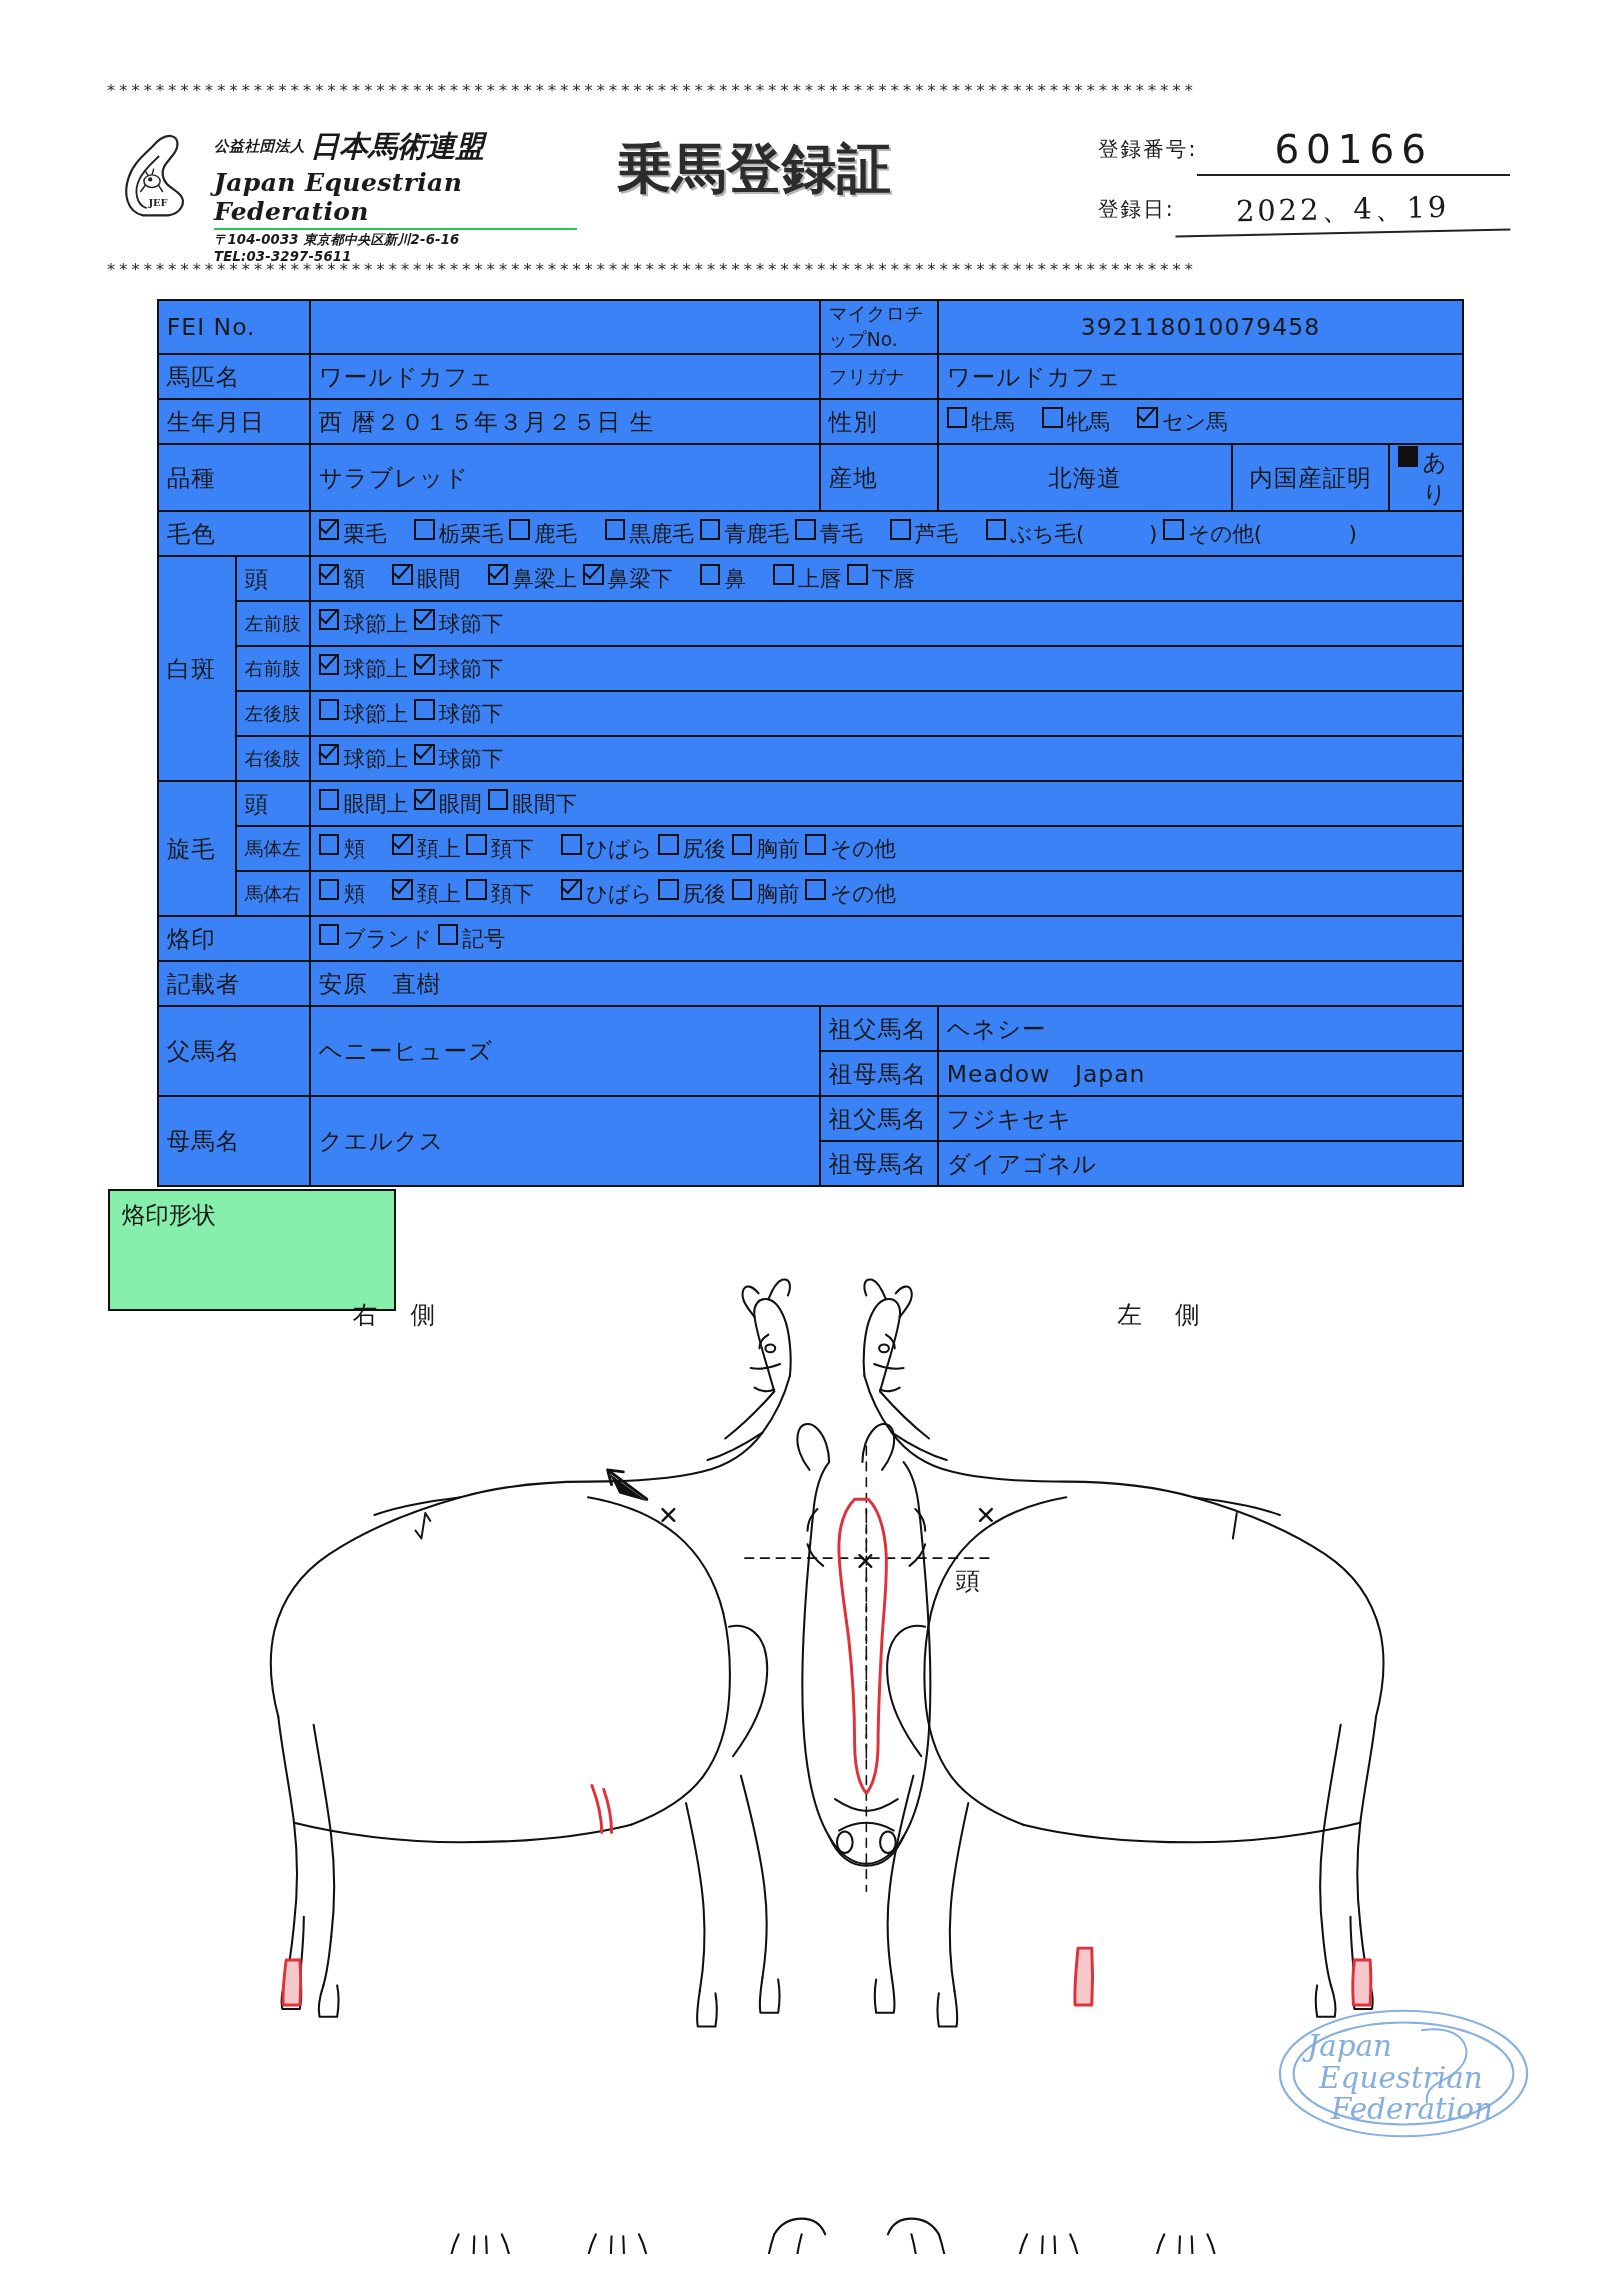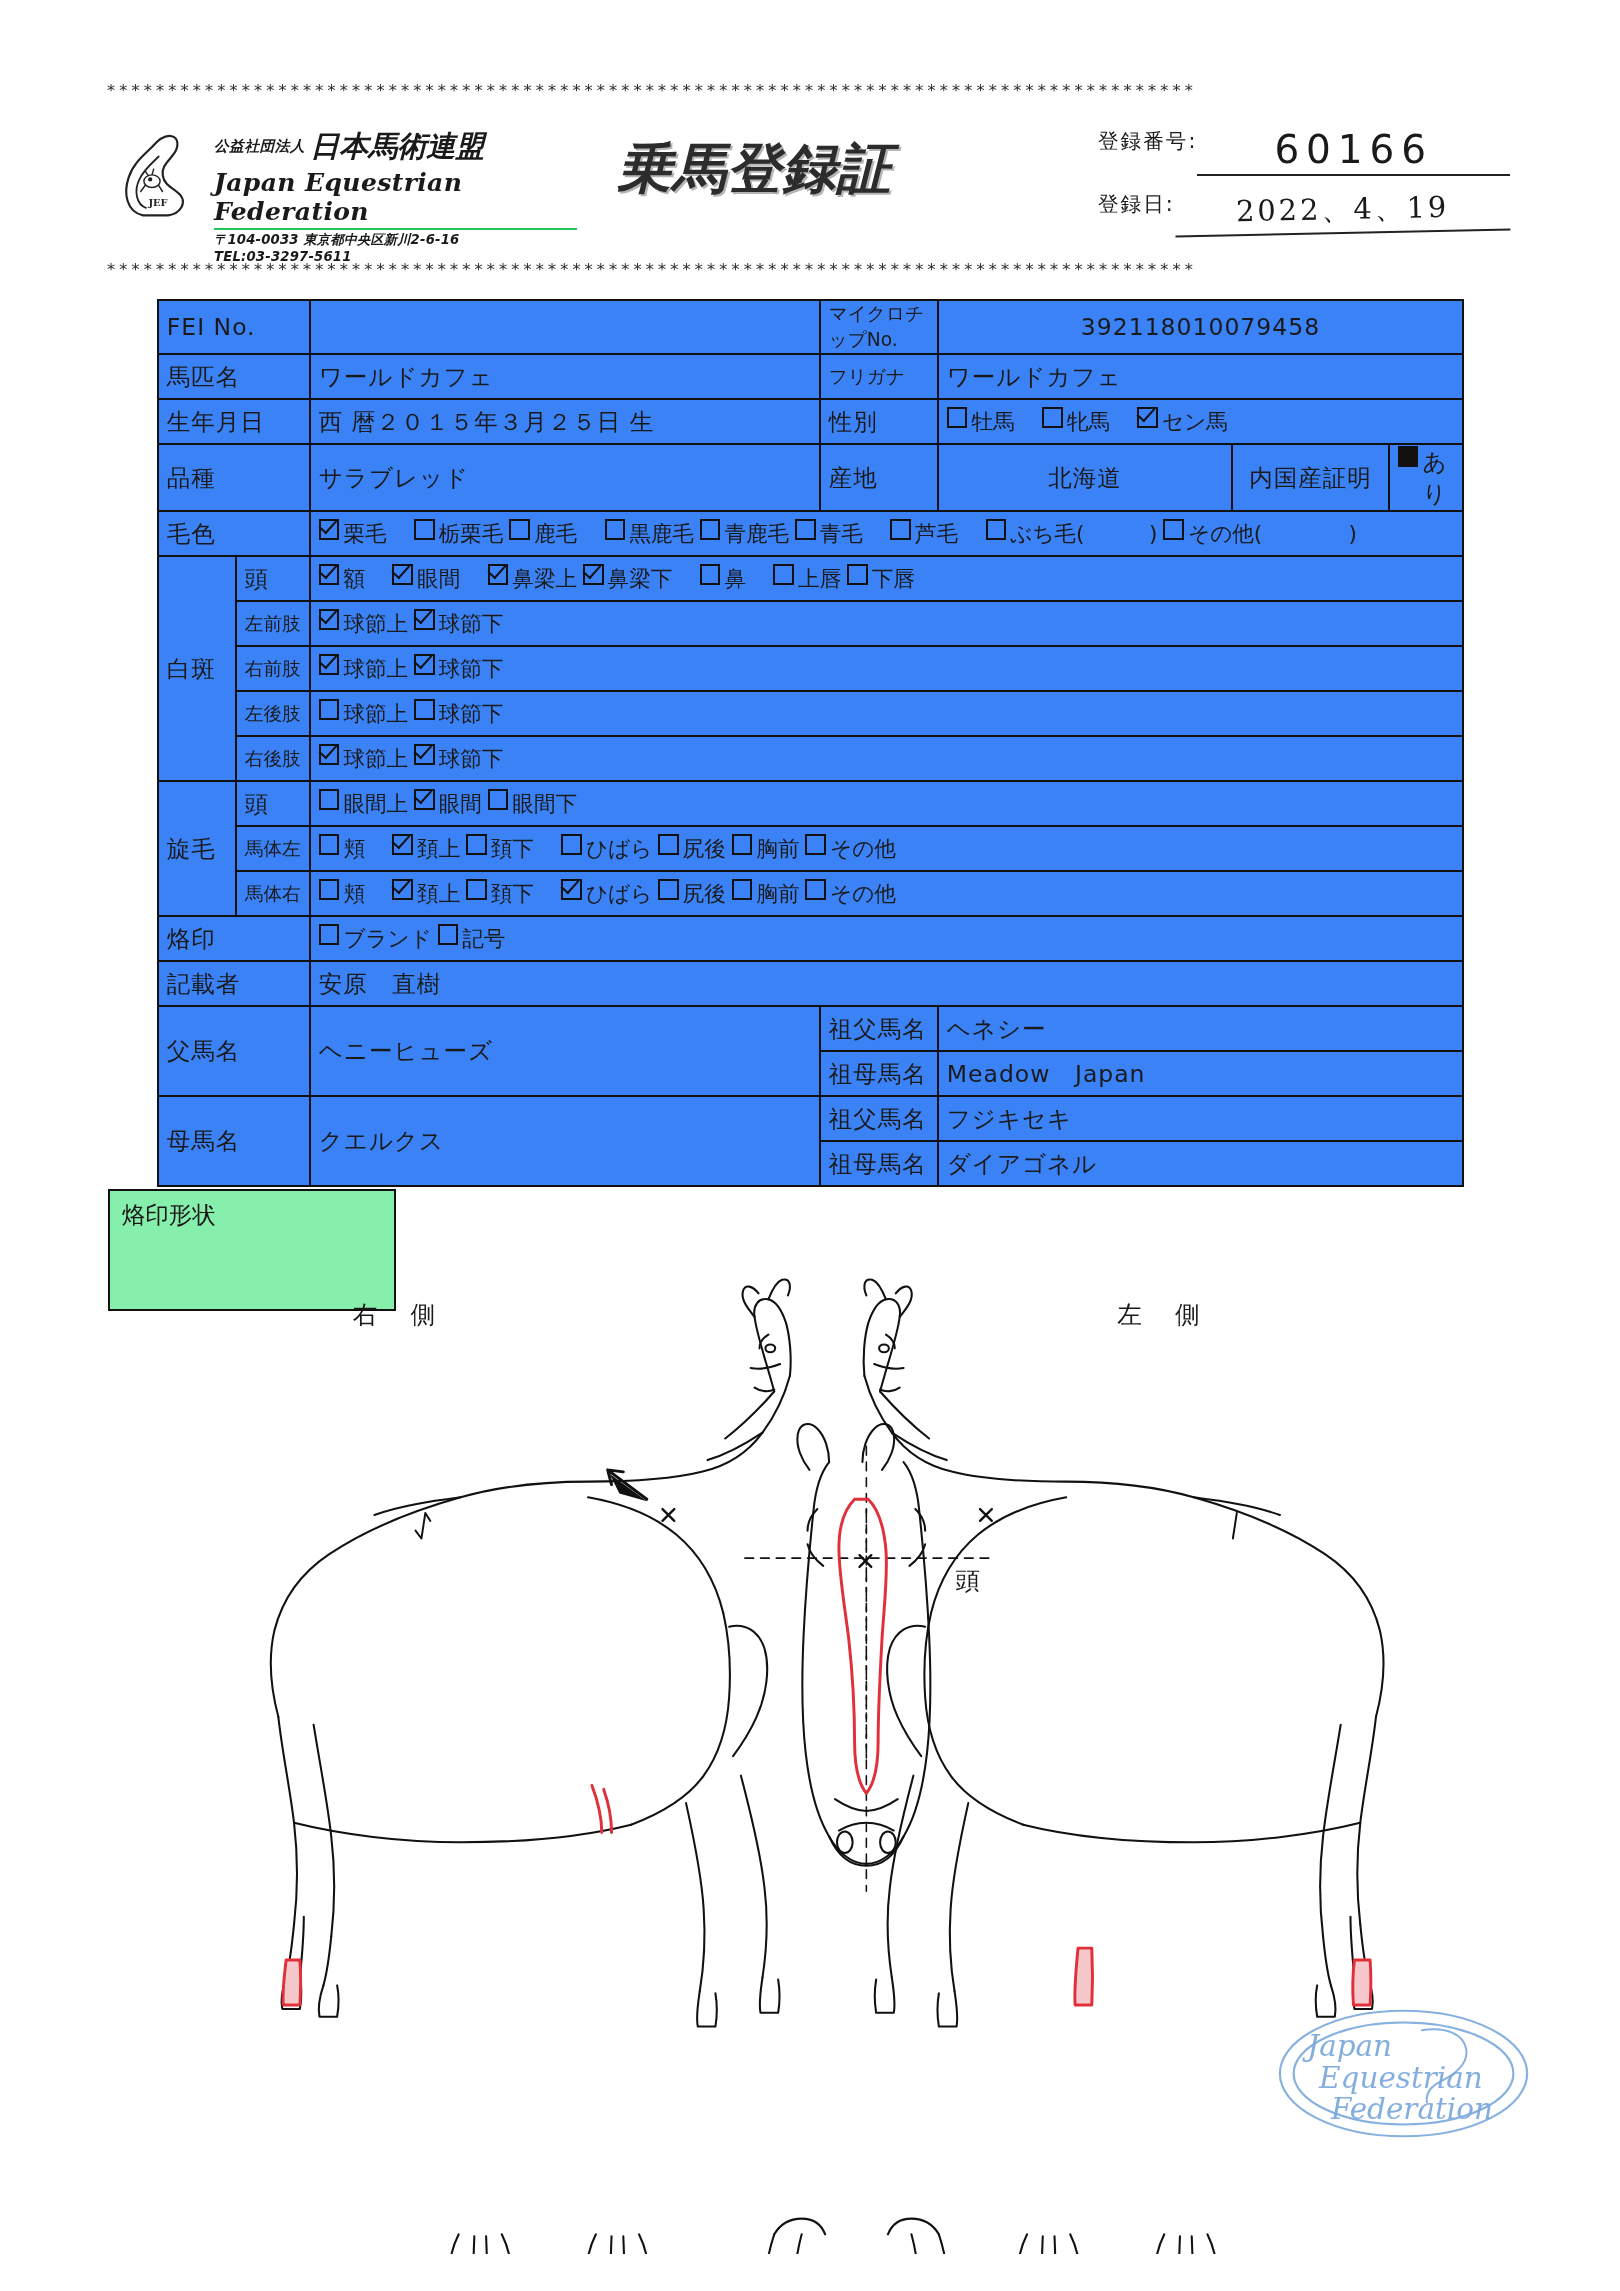--- a/index.html
+++ b/index.html
@@ -18,25 +18,25 @@
   .logo-mark{position:absolute;left:0;top:0;width:90px;height:90px;}
   .org-block{position:absolute;left:98px;top:-2px;}
   .org-jp{font-size:14.7px;font-weight:bold;font-style:italic;letter-spacing:0.5px;display:inline-block;vertical-align:top;padding-top:9.8px;}
   .org-jp-big{font-size:29px;font-weight:bold;font-style:italic;letter-spacing:0px;display:inline-block;}
   .org-en{font-size:25px;font-style:italic;font-weight:bold;letter-spacing:0.4px;margin-top:1px;
           font-family:"DejaVu Serif","Liberation Serif",serif;}
   .org-addr{border-top:2px solid #22c55e;margin-top:2px;padding-top:2px;
             font-size:13.2px;font-style:italic;font-weight:bold;line-height:1.25;letter-spacing:0.2px;}
 
   .doc-title{position:absolute;left:617px;top:133px;font-size:54px;font-weight:bold;
-    font-style:italic;letter-spacing:1px;color:#2c2c2c;
+    letter-spacing:1px;color:#2c2c2c;
     text-shadow:2px 2px 0 rgba(120,120,120,.55);}
 
   .reg-box{position:absolute;left:1098px;top:127px;width:412px;}
-  .reg-line{display:flex;align-items:flex-start;margin-bottom:13.7px;}
+  .reg-line{display:flex;align-items:center;margin-bottom:13.7px;}
   .reg-lbl{font-size:20.6px;letter-spacing:2px;white-space:nowrap;padding-bottom:4.9px;}
   .reg-val{flex:1;border-bottom:2.5px solid #222;text-align:center;padding-bottom:2px;}
   #reg-no-val{font-size:39px;letter-spacing:6.9px;font-family:"DejaVu Sans","Liberation Sans",sans-serif;}
   #reg-date-val{font-size:29px;letter-spacing:2.9px;font-family:"DejaVu Serif","Liberation Serif",serif;
                 transform:rotate(-1.2deg);}
 
   
   table.mt{position:absolute;left:157px;top:299px;width:1306px;
            border-collapse:collapse;table-layout:fixed;}
   table.mt td{border:2px solid #111;padding:0 7.8px;font-size:23.5px;height:43px;

